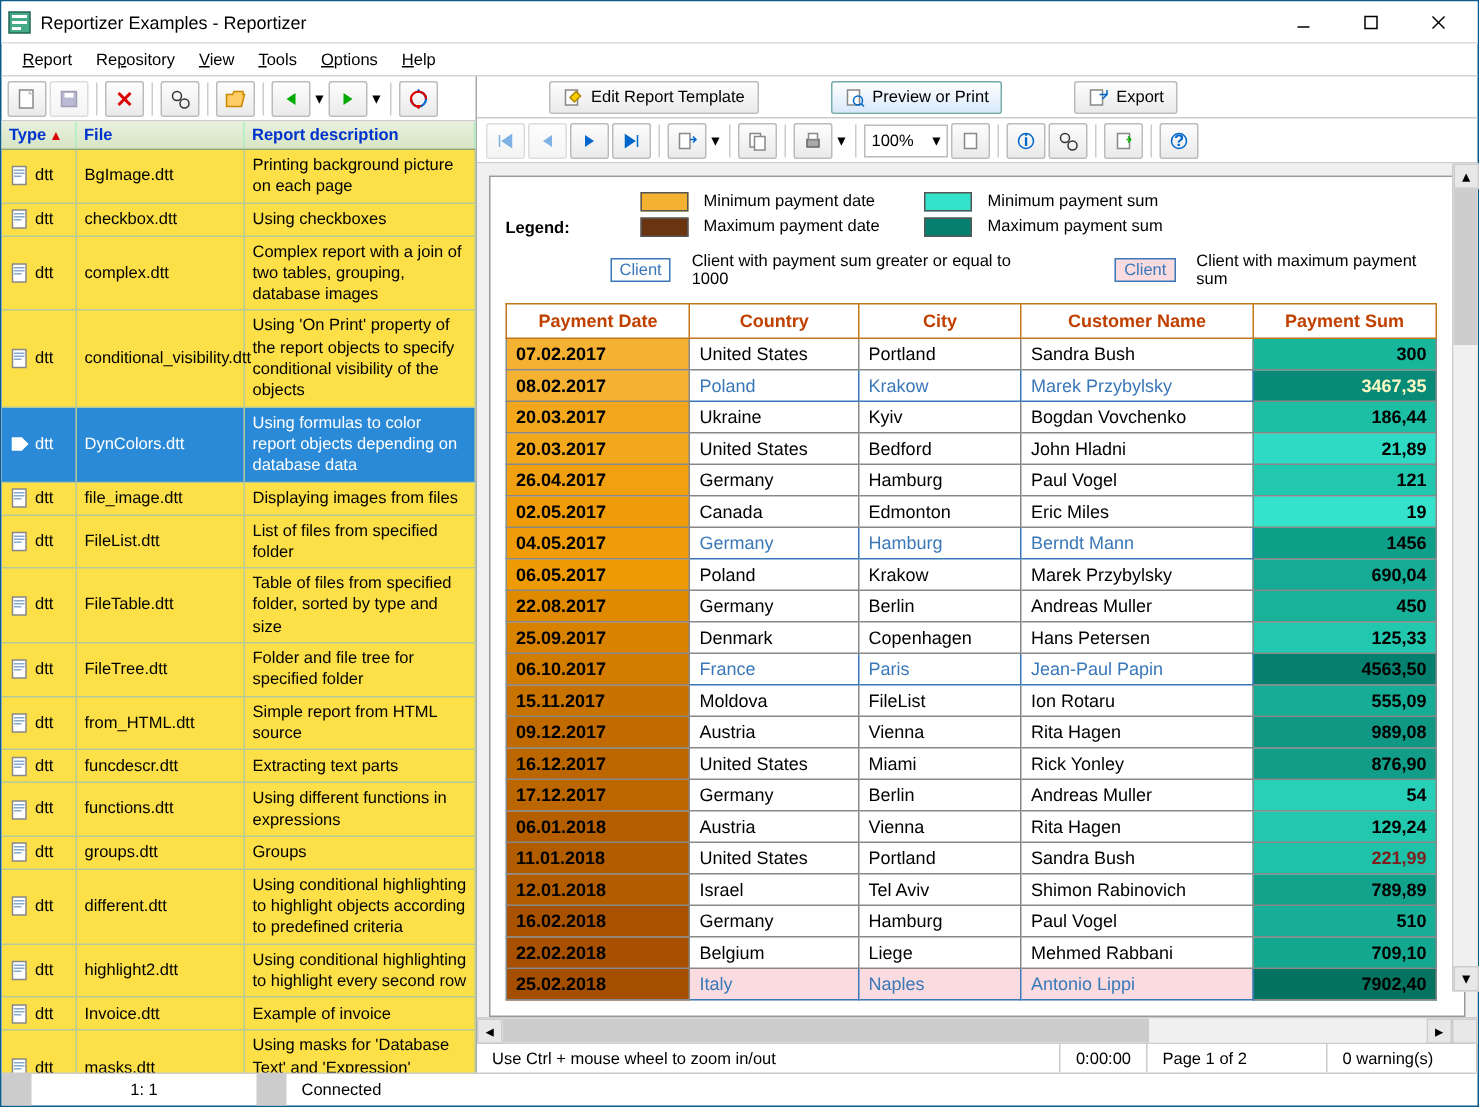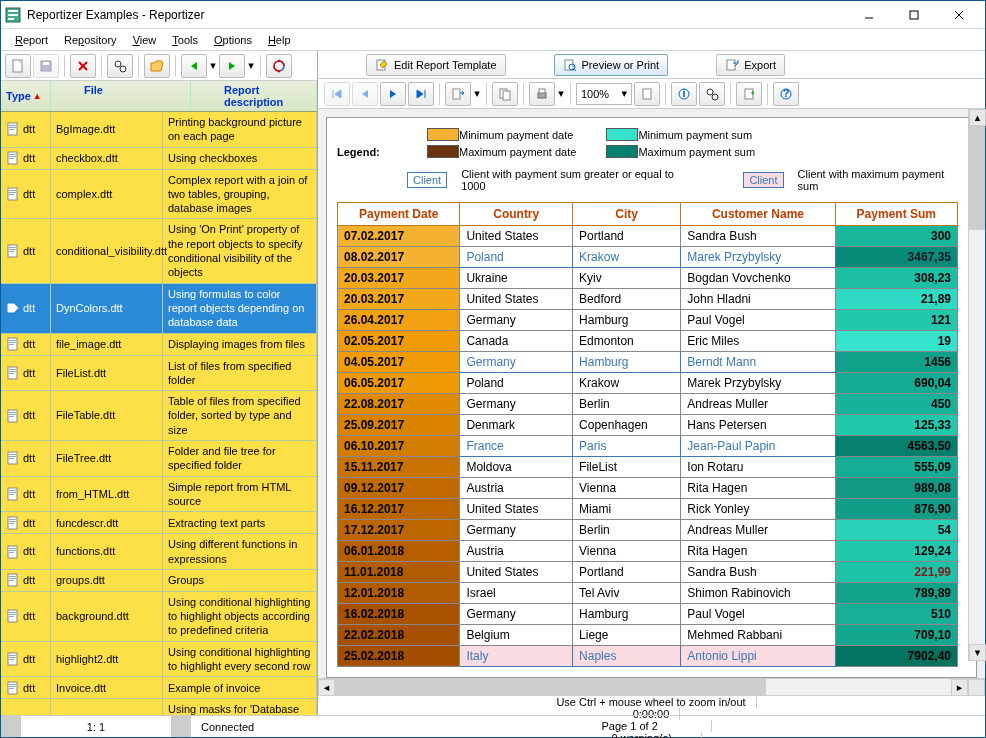--- a/index.html
+++ b/index.html
@@ -12,21 +12,21 @@
 .winbtn { width: 45px; height: 26px; display: flex; align-items: center; justify-content: center; background: #fff; }
 .menubar { height: 22px; display: flex; align-items: center; padding: 0 6px; border-bottom: 1px solid #d4d4d4; }
 .menubar span { padding: 2px 8px; }
 .menubar span u { text-decoration: underline; }
 .content { flex: 1; display: flex; min-height: 0; }
 .leftpane { width: 317px; display: flex; flex-direction: column; border-right: 1px solid #aaa; min-height: 0; }
 .toolbar { height: 30px; display: flex; align-items: center; padding: 2px 4px; border-bottom: 1px solid #ccc; gap: 2px; }
 .tbtn { width: 26px; height: 24px; border: 1px solid #bbb; border-radius: 2px; background: linear-gradient(#fdfdfd,#eaeaea); display: flex; align-items: center; justify-content: center; }
 .tsep { width: 1px; height: 22px; background: #ccc; margin: 0 3px; }
 .tdrop { width: 8px; display: flex; align-items: center; justify-content: center; }
-.gridhdr { display: flex; background: linear-gradient(#e8f0dc,#d8e5c5); border-bottom: 1px solid #8fa56f; font-weight: bold; color: #0033cc; font-size: 12px; gap: 28px; }
+.gridhdr { display: flex; background: linear-gradient(#e8f0dc,#d8e5c5); border-bottom: 1px solid #8fa56f; font-weight: bold; color: #0033cc; font-size: 12px; }
 .gridhdr > div { padding: 3px 5px; border-right: 1px solid #aeb; }
 .col-type { width: 50px; display: flex; align-items: center; gap: 2px; }
 .col-file { width: 112px; }
 .col-desc { flex: 1; }
 .gridbody { flex: 1; overflow-y: auto; background: #fde047; }
 .row { display: flex; border-bottom: 1px solid #b5c99e; min-height: 22px; }
 .row.sel { background: #2a8ad8; color: #fff; }
 .row.sel .cell { background: #2a8ad8; color: #fff; }
 .cell { padding: 3px 5px; border-right: 1px solid #b5c99e; display: flex; align-items: center; line-height: 1.3; }
 .cell.type { width: 50px; gap: 3px; }
@@ -34,30 +34,30 @@
 .cell.desc { flex: 1; }
 .fileicon { width: 14px; height: 14px; flex-shrink: 0; }
 .rightpane { flex: 1; display: flex; flex-direction: column; min-height: 0; }
 .tabbar { height: 28px; display: flex; align-items: center; padding: 2px 4px; gap: 4px; border-bottom: 1px solid #ccc; }
 .tab { height: 22px; border: 1px solid #bbb; border-radius: 2px; padding: 0 8px; display: flex; align-items: center; gap: 5px; background: linear-gradient(#fdfdfd,#eaeaea); margin-left: 44px; }
 .tab.active { background: linear-gradient(#fff,#d8e8fa); border-color: #7aa; }
 .rtoolbar { height: 30px; display: flex; align-items: center; padding: 2px 6px; gap: 2px; border-bottom: 1px solid #ccc; }
 .zoombox { width: 56px; height: 22px; border: 1px solid #bbb; background: #fff; display: flex; align-items: center; padding: 0 4px; justify-content: space-between; }
 .preview { flex: 1; overflow: auto; background: #f0f0f0; position: relative; padding: 8px 8px 0 8px; }
 .page { background: #fff; border: 1px solid #999; padding: 10px 18px 10px 10px; }
-.legendrow { display: flex; align-items: center; gap: 0; margin-bottom: 4px; }
+.legendrow { display: flex; align-items: flex-start; gap: 10px; margin-bottom: 4px; }
 .swatch { width: 32px; height: 13px; border: 1px solid #555; }
 .clbox { border: 1px solid #3a78b8; padding: 1px 5px; color: #3a78b8; font-size: 11px; }
 .clbox.pink { background: #fadce0; color: #3a78b8; }
 .rtable { border-collapse: collapse; width: 100%; }
 .rtable th { background: #fff; border: 1px solid #c07818; color: #c04000; font-weight: bold; padding: 4px 6px; text-align: center; font-size: 12px; }
 .rtable td { border: 1px solid #888; padding: 3px 6px; font-size: 12px; }
 .rtable td.date { background: #f0a020; font-weight: bold; }
 .rtable td.sum { text-align: right; font-weight: bold; color: #000; }
-.statusline { height: 20px; border-top: 1px solid #ccc; display: flex; align-items: center; font-size: 11px; flex-direction: column; }
+.statusline { height: 20px; border-top: 1px solid #ccc; display: flex; align-items: center; font-size: 11px; }
 .statusline > div { padding: 0 10px; border-right: 1px solid #ccc; height: 100%; display: flex; align-items: center; }
 .mainstatus { height: 22px; border-top: 1px solid #ccc; display: flex; align-items: center; font-size: 11px; }
 .mainstatus > div { padding: 0 10px; height: 100%; display: flex; align-items: center; }
 .vdiv { width: 1px; background: #ccc; height: 100%; }
 .sort-arrow { color: #d00; font-size: 9px; }
 svg { display: block; }
 .preview-scroll-v { position: absolute; right: 0; top: 0; bottom: 17px; width: 17px; background: #f0f0f0; border-left: 1px solid #ccc; }
 .preview-scroll-h { height: 17px; background: #f0f0f0; border-top: 1px solid #ccc; display: flex; }
 .sb-btn { width: 17px; height: 17px; background: #e8e8e8; border: 1px solid #ccc; display: flex; align-items: center; justify-content: center; }
 .sb-track { flex: 1; background: #f0f0f0; position: relative; }
@@ -343,21 +343,21 @@
           <div class="row">
             <div class="cell type">
               <svg class="fileicon" viewBox="0 0 14 14">
                 <rect x="2" y="1" width="9" height="12" fill="#fff" stroke="#888"></rect>
                 <rect x="3" y="3" width="7" height="1" fill="#8ac"></rect>
                 <rect x="3" y="5" width="7" height="1" fill="#8ac"></rect>
                 <rect x="3" y="7" width="5" height="1" fill="#8ac"></rect>
               </svg>
               <span>dtt</span>
             </div>
-            <div class="cell file">background.dtt</div>
+            <div class="cell file">different.dtt</div>
             <div class="cell desc">Using conditional highlighting to highlight objects according to predefined criteria</div>
           </div>
           <div class="row">
             <div class="cell type">
               <svg class="fileicon" viewBox="0 0 14 14">
                 <rect x="2" y="1" width="9" height="12" fill="#fff" stroke="#888"></rect>
                 <rect x="3" y="3" width="7" height="1" fill="#8ac"></rect>
                 <rect x="3" y="5" width="7" height="1" fill="#8ac"></rect>
                 <rect x="3" y="7" width="5" height="1" fill="#8ac"></rect>
               </svg>
@@ -554,28 +554,28 @@
                     <td style="">United States</td>
                     <td style="">Portland</td>
                     <td style="">Sandra Bush</td>
                     <td class="sum" style="background:#18b79c;color:#000">300</td>
                   </tr>
                   <tr>
                     <td class="date" style="background:#f5b232">08.02.2017</td>
                     <td style="color:#3a78b8;border:1px solid #3a78b8;">Poland</td>
                     <td style="color:#3a78b8;border:1px solid #3a78b8;">Krakow</td>
                     <td style="color:#3a78b8;border:1px solid #3a78b8;">Marek Przybylsky</td>
-                    <td class="sum" style="background:#088a78;color:#0f172a">3467,35</td>
+                    <td class="sum" style="background:#088a78;color:#fef9c3">3467,35</td>
                   </tr>
                   <tr>
                     <td class="date" style="background:#f3a81c">20.03.2017</td>
                     <td style="">Ukraine</td>
                     <td style="">Kyiv</td>
                     <td style="">Bogdan Vovchenko</td>
-                    <td class="sum" style="background:#1cbfa4;color:#000">308,23</td>
+                    <td class="sum" style="background:#1cbfa4;color:#000">186,44</td>
                   </tr>
                   <tr>
                     <td class="date" style="background:#f3a81c">20.03.2017</td>
                     <td style="">United States</td>
                     <td style="">Bedford</td>
                     <td style="">John Hladni</td>
                     <td class="sum" style="background:#2edac3;color:#000">21,89</td>
                   </tr>
                   <tr>
                     <td class="date" style="background:#f0a010">26.04.2017</td>

